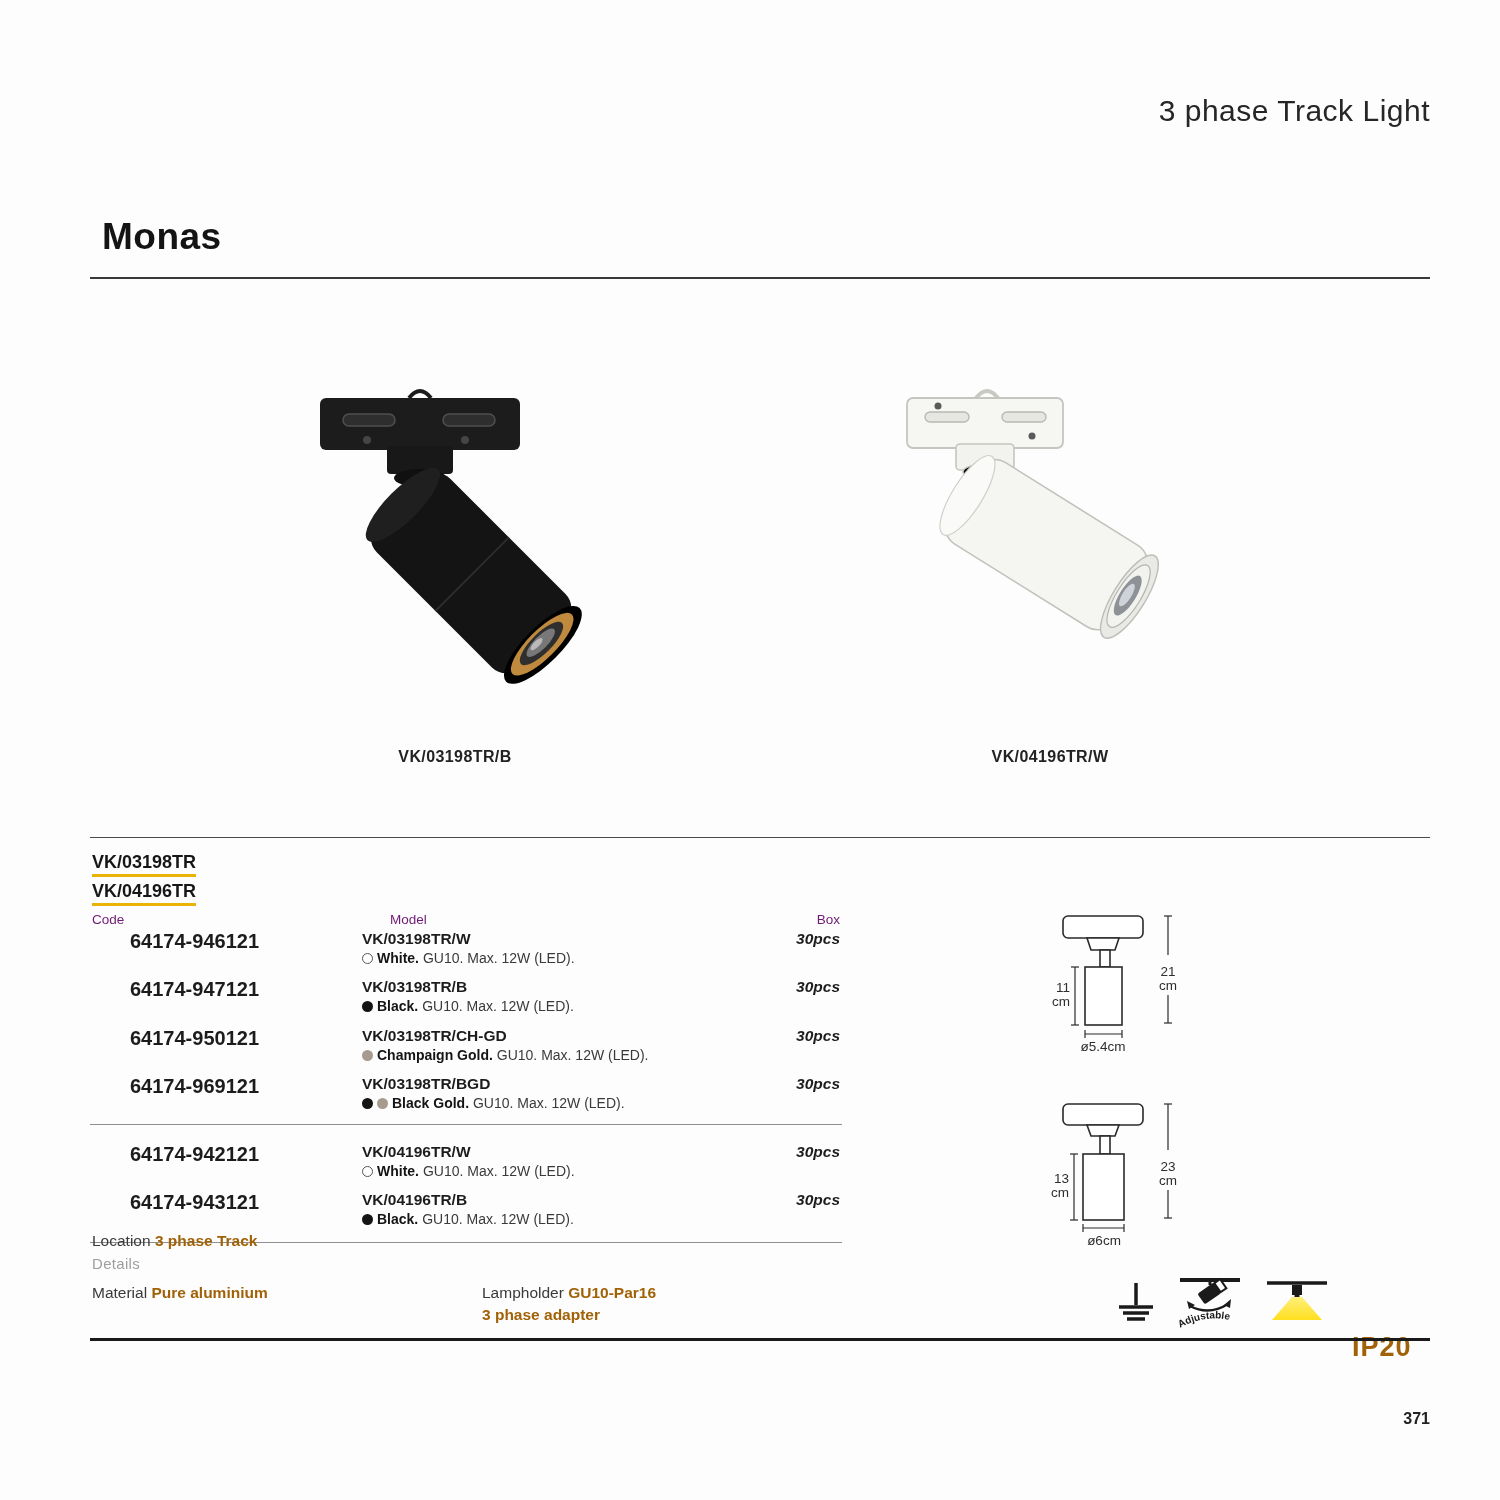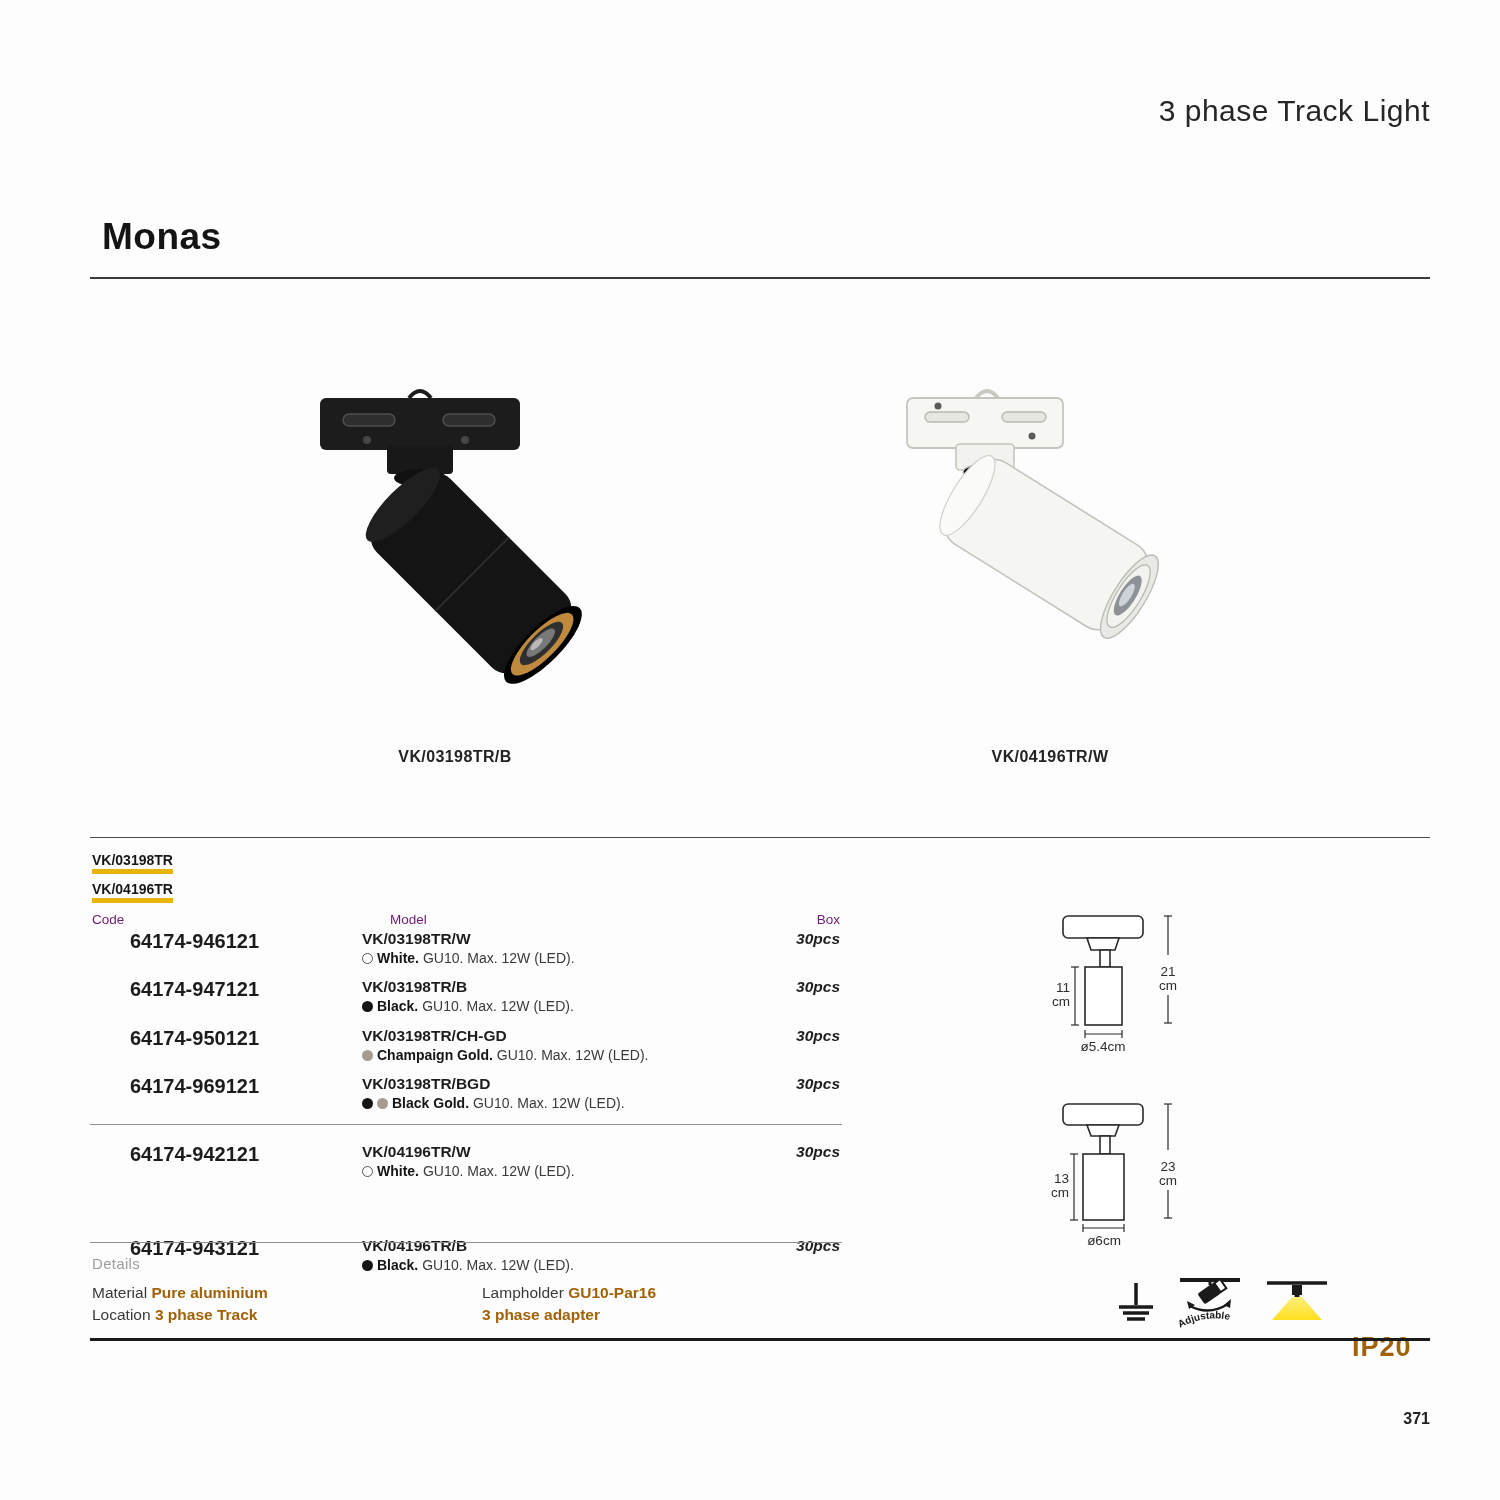--- a/index.html
+++ b/index.html
@@ -10,21 +10,21 @@
   }
   .abs{position:absolute;}
   .hdr{top:94px;left:600px;width:830px;text-align:right;font-size:30px;letter-spacing:.5px;color:#262626;}
   .title{top:216px;left:102px;font-size:37px;font-weight:800;letter-spacing:.5px;color:#141414;}
   .rule{left:90px;width:1340px;background:#3a3a3a;height:1.5px;}
   .rule-title{top:277px;}
   .rule-sec{top:837px;height:1px;background:#4a4a4a;}
   .rule-thick{top:1338px;height:3px;background:#1a1a1a;}
   .divider{left:90px;width:752px;height:1px;background:#8f8f8f;}
   .caption{font-size:16px;font-weight:700;letter-spacing:.4px;color:#222;text-align:center;}
-  .vkhead{left:92px;font-size:14px;font-weight:800;color:#161616;border-bottom:5px solid #eab308;padding-bottom:1px;}
+  .vkhead{left:92px;font-size:18px;font-weight:800;color:#161616;border-bottom:3px solid #eab308;padding-bottom:1px;}
   .thead{top:912px;left:92px;width:748px;font-size:13.5px;color:#701a75;}
   .thead .model-col{position:absolute;left:270px;top:0;margin-left:28px;}
   .thead .box-col{position:absolute;right:0;top:0;}
   .trow{left:92px;width:748px;}
   .trow .code{position:absolute;left:0;top:0;font-size:20px;font-weight:700;margin-left:38px;}
   .trow .model{position:absolute;left:270px;top:0;font-size:15.5px;font-weight:700;}
   .trow .box{position:absolute;right:0;top:0;font-size:15.5px;font-weight:700;font-style:italic;}
   .trow .sub{position:absolute;left:270px;top:20px;font-size:14px;color:#3a3a3a;white-space:nowrap;}
   .sub b{color:#141414;}
   .dot{display:inline-block;width:11px;height:11px;border-radius:50%;vertical-align:-1px;margin-right:4px;}
@@ -138,21 +138,21 @@
 
   <div class="abs divider" style="top:1124px;"></div>
 
   <div class="abs trow" style="top:1143px;height:44px;">
     <span class="code">64174-942121</span>
     <span class="model">VK/04196TR/W</span>
     <span class="box">30pcs</span>
     <span class="sub"><span class="dot dot-white"></span><b>White.</b><span> GU10. Max. 12W (LED).</span></span>
   </div>
 
-  <div class="abs trow" style="top:1237px;height:44px;text-align:center;">
+  <div class="abs trow" style="top:1191px;height:44px;text-align:center;">
     <span class="code">64174-943121</span>
     <span class="model">VK/04196TR/B</span>
     <span class="box">30pcs</span>
     <span class="sub"><span class="dot dot-black"></span><b>Black.</b><span> GU10. Max. 12W (LED).</span></span>
   </div>
 
   <div class="abs divider" style="top:1242px;"></div>
 
   <svg class="abs" style="top:903px;left:1030px;" width="170" height="160" viewBox="0 0 170 160">
     <g fill="#fff" stroke="#2a2a2a" stroke-width="1.6">
@@ -203,21 +203,21 @@
     <text class="dim-label" x="39" y="99" text-anchor="end">cm</text>
     <text class="dim-label" x="138" y="73" text-anchor="middle">23</text>
     <text class="dim-label" x="138" y="87" text-anchor="middle">cm</text>
     <text class="dim-label" x="74" y="147" text-anchor="middle">ø6cm</text>
   </svg>
 
   <div class="abs details-label">Details</div>
   <div class="abs dline" style="top:1284px;left:92px;">
     <span>Material </span><b>Pure aluminium</b>
   </div>
-  <div class="abs dline" style="top:1306px;left:92px;">
+  <div class="abs dline" style="top:1232px;left:92px;">
     <span>Location </span><b>3 phase Track</b>
   </div>
   <div class="abs dline" style="top:1284px;left:482px;">
     <span>Lampholder </span><b>GU10-Par16</b>
   </div>
   <div class="abs dline" style="top:1306px;left:482px;">
     <b>3 phase adapter</b>
   </div>
 
   <svg class="abs" style="top:1281px;left:1116px;" width="40" height="44" viewBox="0 0 40 44">

